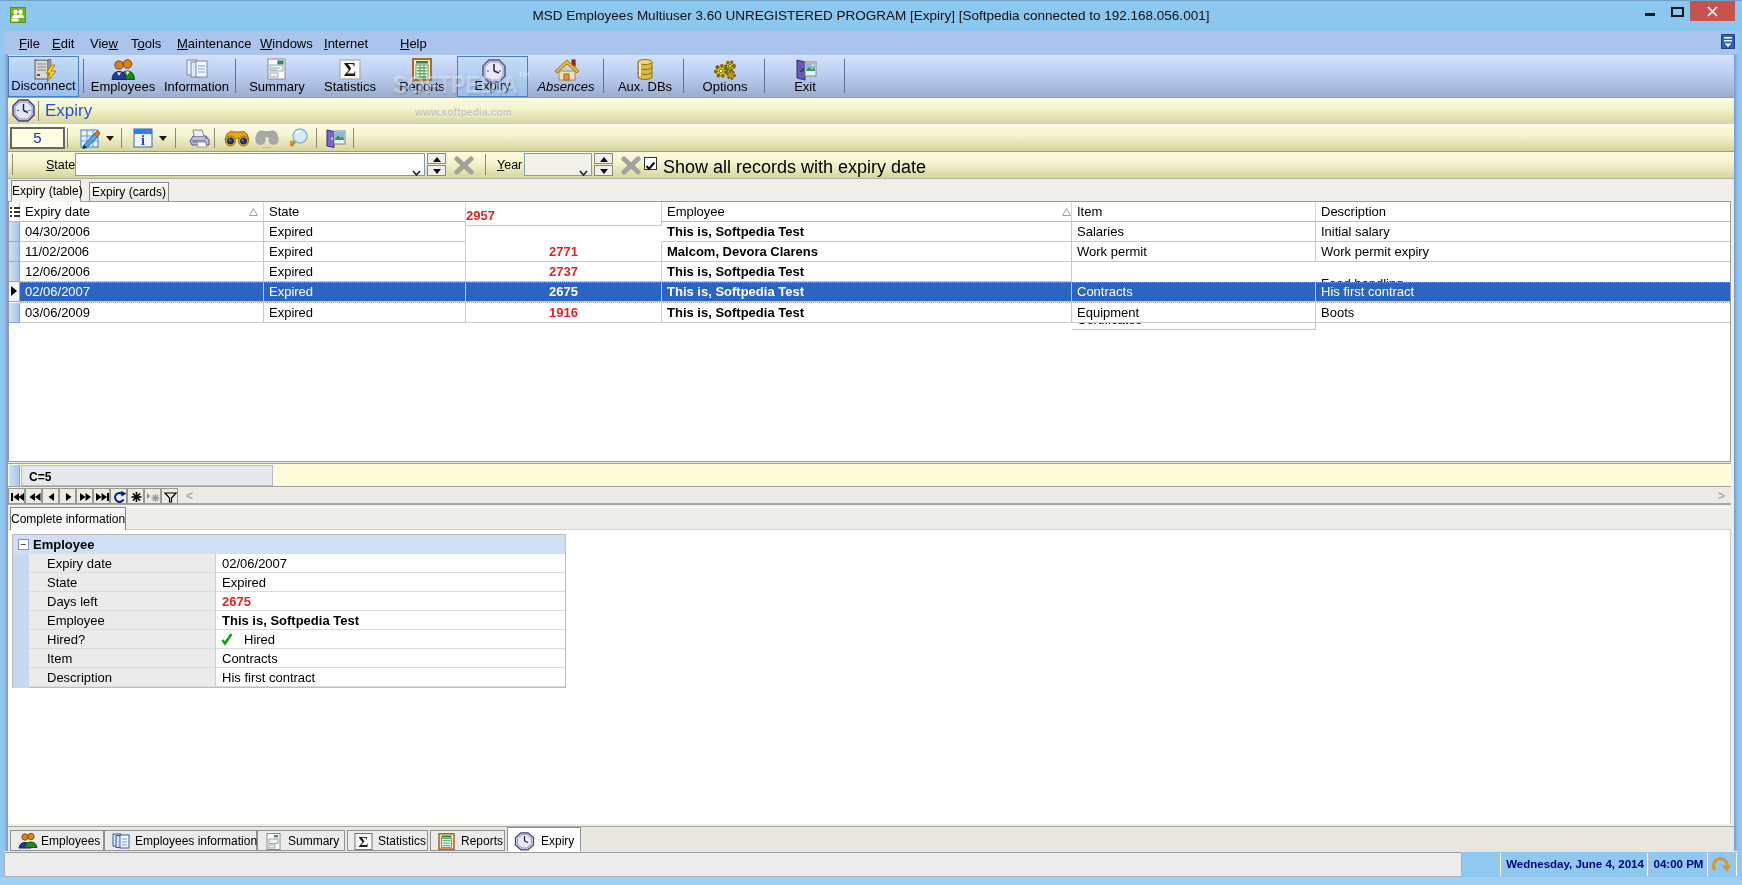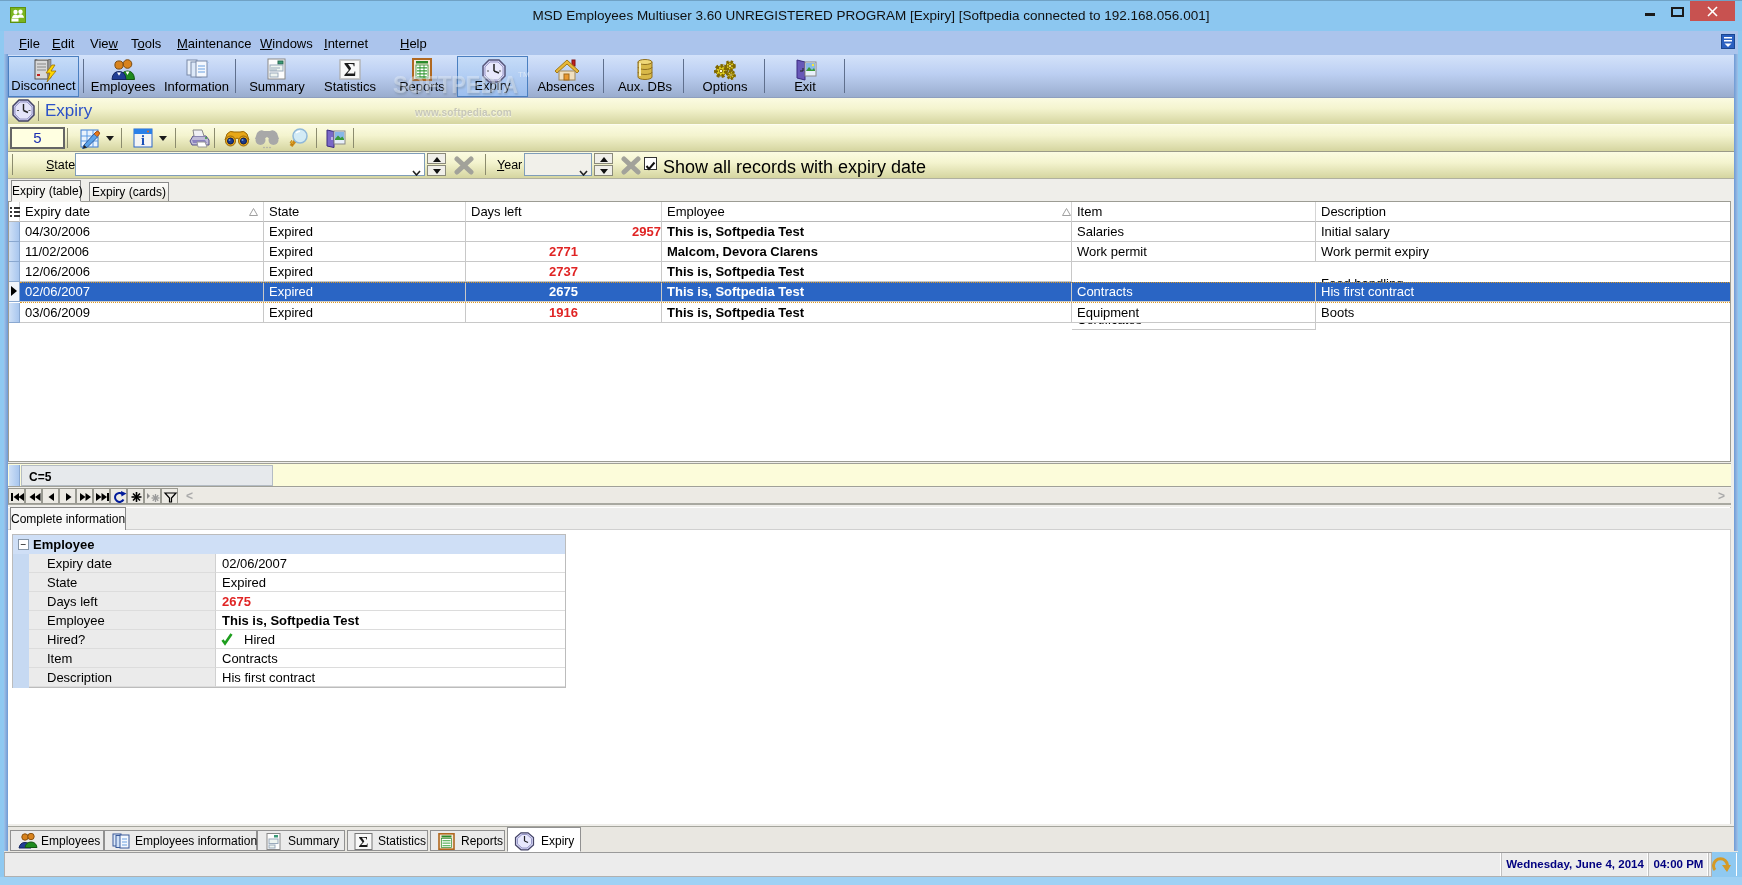--- a/index.html
+++ b/index.html
@@ -92,21 +92,21 @@
 #dstrip { position:absolute; left:0; top:19px; width:16px; height:134px; background:#c6d9f2; }
 
 
 #bottombar { left:4px; top:826px; width:1734px; height:26px; background:#e9e7e1; border-top:1px solid #a5a59d; }
 .btab { position:absolute; top:3px; height:21px; background:#ebebeb; border:1px solid #919191; font-size:12px; color:#000; white-space:nowrap; }
 .btab.active { top:0px; height:25px; background:#fff; border-bottom:1px solid #fff; z-index:2; }
 .btab .bic { position:absolute; left:6px; top:2px; width:18px; height:16px; }
 .btab .blbl { position:absolute; left:30px; top:3px; }
 
 
-#statusbar { left:4px; top:852px; width:1708px; height:25px; background:#ececec; border:1px solid #b0b0b0; border-top:1px solid #9a9a9a; }
+#statusbar { left:4px; top:852px; width:1458px; height:25px; background:#ececec; border:1px solid #b0b0b0; border-top:1px solid #9a9a9a; }
 .scell { position:absolute; top:0; height:23px; border-right:1px solid #c0c0c0; box-shadow:inset -1px 0 0 #fff; }
 .sdt { font-size:11.5px; font-weight:bold; color:#000080; text-align:center; padding-top:5px; white-space:nowrap; overflow:hidden; }
 #bottomborder { left:0; top:877px; width:1742px; height:8px; background:#9fd1f4; }
 </style>
 </head>
 <body>
 
 <div class="abs" id="titlebar"></div>
 <div class="abs" id="app-icon"><svg width="14" height="14" viewBox="0 0 14 14">
       <g fill="#fff">
@@ -235,21 +235,21 @@
             <line x1="13" y1="12" x2="13" y2="5"></line>
             <line x1="13" y1="12" x2="18" y2="14"></line>
           </g>
           <g stroke="#555">
             <line x1="6" y1="12" x2="8" y2="12"></line>
             <line x1="18" y1="12" x2="20" y2="12"></line>
           </g>
         </svg></span>
       <span class="lbl">Expiry</span>
     </div>
-  <div class="tbtn" style="left:527px; width:70px;">
+  <div class="tbtn" style="left:527px; width:70px;font-style:italic;">
       <span class="ic"><svg width="26" height="24" viewBox="0 0 26 24">
           <rect x="18" y="2" width="3" height="6" fill="#c02020" stroke="#801010"></rect>
           <polygon points="13,2 25,13 23,15 13,6 3,15 1,13" fill="#e8b838" stroke="#a07818"></polygon>
           <rect x="5" y="13" width="16" height="9" fill="#f0e0c0" stroke="#a08858"></rect>
           <rect x="10" y="16" width="5" height="6" fill="#e89830" stroke="#a06818"></rect>
         </svg></span>
       <span class="lbl">Absences</span>
     </div>
   <div class="tsep" style="left:599px;"></div>
   <div class="tbtn" style="left:605px; width:72px;">
@@ -435,21 +435,21 @@
   <div class="hcell" style="left:11px; width:244px;">Expiry date</div>
   <div class="hcell" style="left:255px; width:202px;">State</div>
   <div class="hcell" style="left:457px; width:196px;">Days left</div>
   <div class="hcell" style="left:653px; width:410px;">Employee</div>
   <div class="hcell" style="left:1063px; width:244px;">Item</div>
   <div class="hcell" style="left:1307px; width:414px; border-right:none;">Description</div>
 
   <div class="gind" style="top:20px;"></div>
   <div class="gcell" style="top:20px;left:11px;width:244px;">04/30/2006</div>
   <div class="gcell" style="top:20px;left:255px;width:202px;">Expired</div>
-  <div class="gcell red" style="top:20px;left:457px;width:196px;text-align:right;padding-left:0;">2957</div>
+  <div class="gcell red" style="top:4px;left:457px;width:196px;text-align:left;padding-left:0;">2957</div>
   <div class="gcell bold" style="top:20px;left:653px;width:410px;">This is, Softpedia Test</div>
   <div class="gcell" style="top:20px;left:1063px;width:244px;">Salaries</div>
   <div class="gcell" style="top:20px;left:1307px;width:414px;border-right:none;">Initial salary</div>
 
   <div class="gind" style="top:40px;"></div>
   <div class="gcell" style="top:40px;left:11px;width:244px;">11/02/2006</div>
   <div class="gcell" style="top:40px;left:255px;width:202px;">Expired</div>
   <div class="gcell red" style="top:40px;left:457px;width:196px;text-align:center;padding-left:0;">2771</div>
   <div class="gcell bold" style="top:40px;left:653px;width:410px;">Malcom, Devora Clarens</div>
   <div class="gcell" style="top:40px;left:1063px;width:244px;">Work permit</div>

